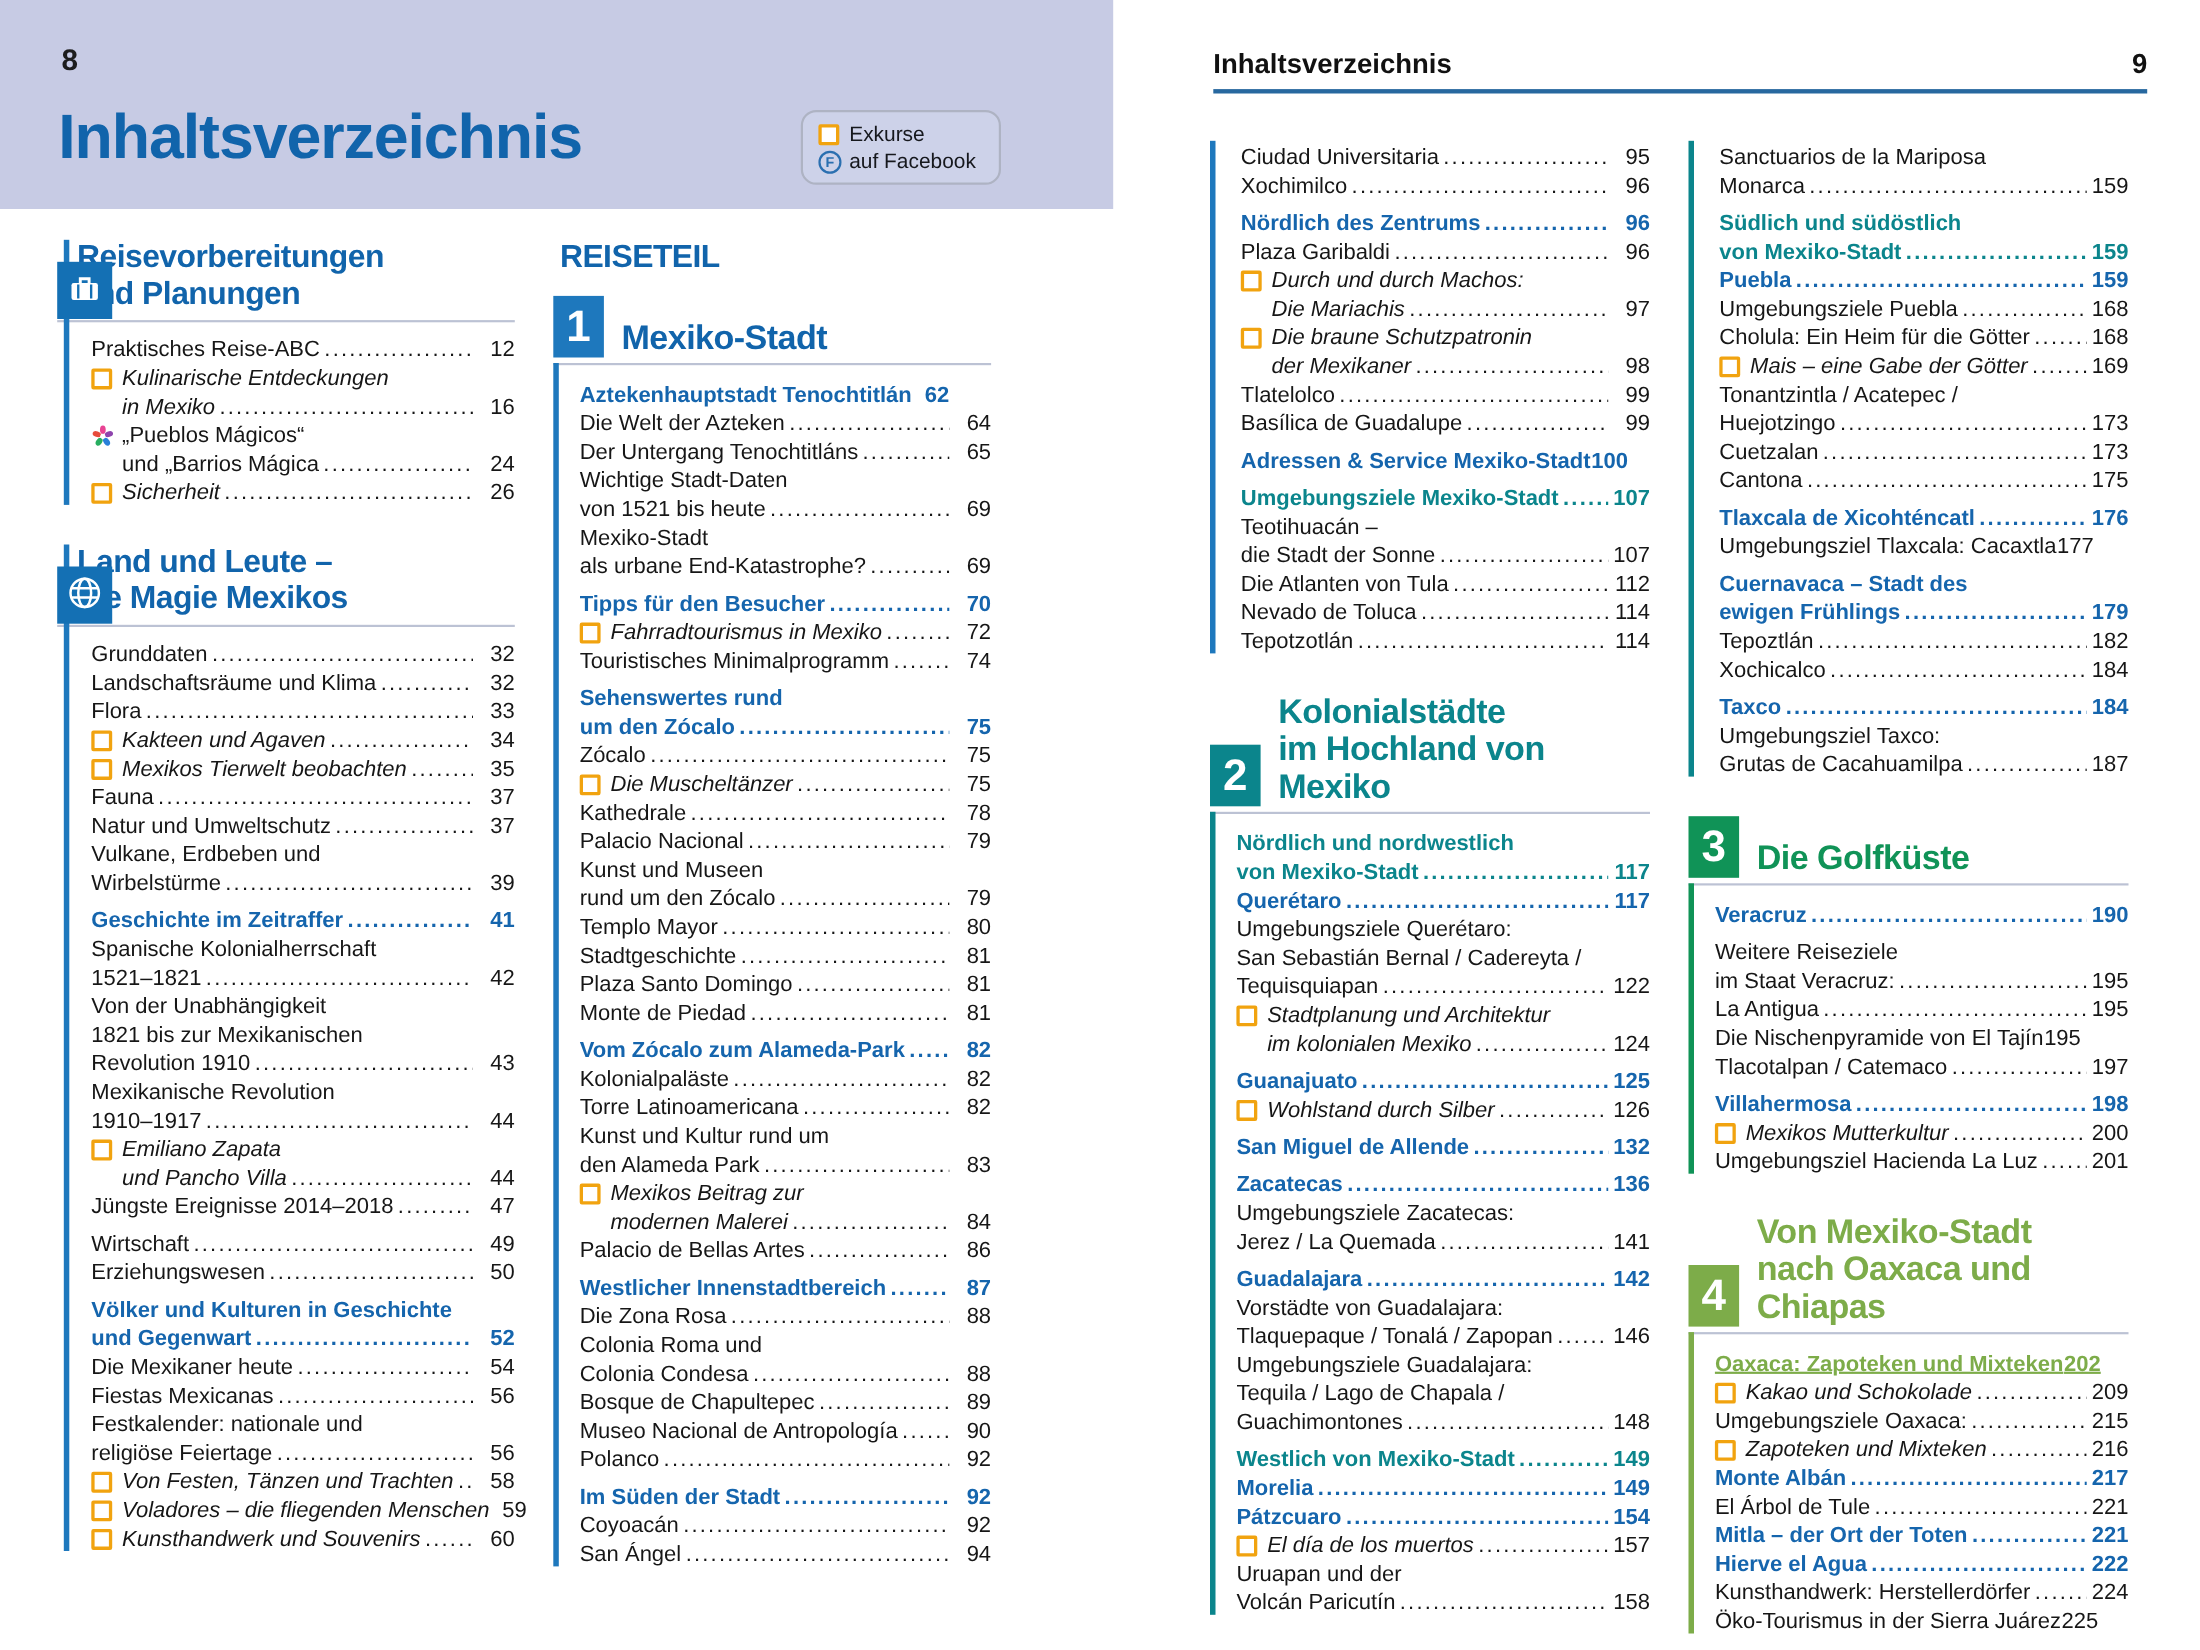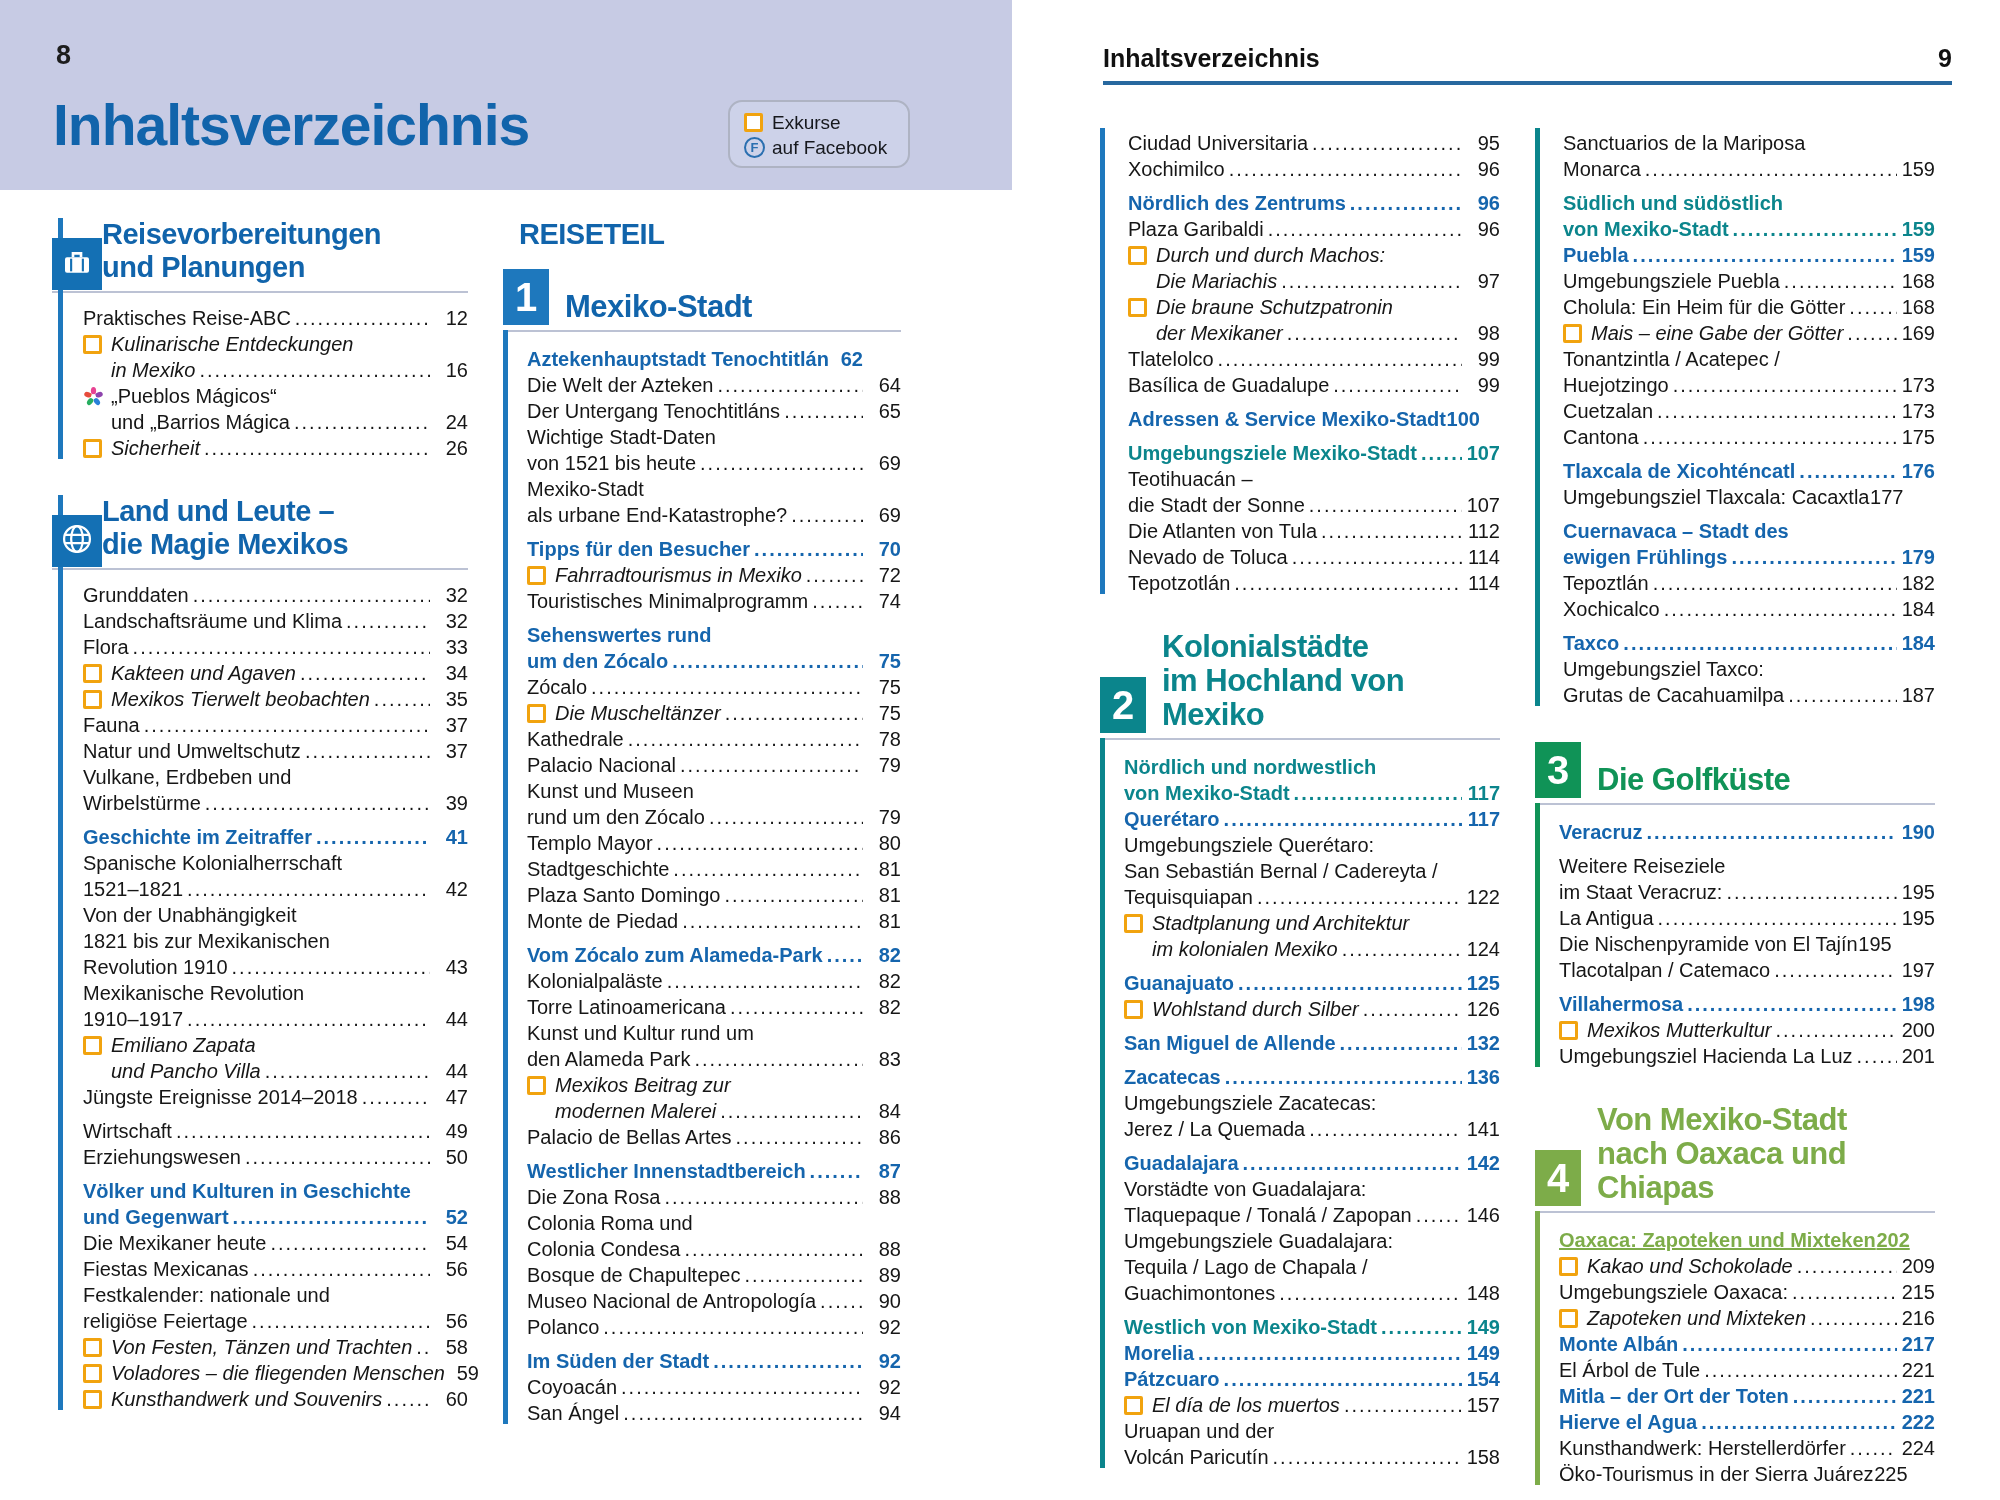--- a/index.html
+++ b/index.html
@@ -22,32 +22,32 @@
   .rheader .hrow{display:flex;justify-content:space-between;align-items:baseline;}
   .rheader .htitle{font-size:25px;font-weight:700;color:#111;}
   .rheader .hnum{font-size:25px;font-weight:700;color:#111;}
   .rheader .hrule{height:4px;background:#27689f;margin-top:8px;}
   
   .col{position:absolute;}
   #col1{left:52px;top:218px;width:416px;}
   #col2{left:503px;top:218px;width:398px;}
   #col3{left:1100px;top:128px;width:400px;}
   #col4{left:1535px;top:128px;width:400px;}
-  .reiseteil{font-size:29px;font-weight:700;color:#1164ab;margin:0 0 18px 16px;letter-spacing:-0.5px;}
+  .reiseteil{font-size:29px;font-weight:700;color:#1164ab;margin:0 0 18px 6px;letter-spacing:-0.5px;}
   .section{position:relative;margin-bottom:32px;}
   .accent-blue{--ac:#1e78bd;--tc:#1164ab;}
   .accent-teal{--ac:#0b858c;--tc:#0b858c;}
   .accent-green{--ac:#109357;--tc:#109357;}
   .accent-lgreen{--ac:#7dac49;--tc:#7dac49;}
   .body{position:relative;}
   .vrule{position:absolute;left:0;top:0;bottom:4px;width:5px;background:var(--ac);}
   .part .vrule{left:6px;}
   .head-rule{height:2px;background:#bcc2d4;margin-top:5px;}
   
-  .part-head{position:relative;padding-left:50px;min-height:68px;}
+  .part-head{position:relative;padding-left:18px;min-height:68px;}
   .part-badge{position:absolute;left:0;bottom:-4px;width:50px;height:52px;background:#1470b4;
     display:flex;align-items:center;justify-content:center;}
   .part-title{font-size:29px;line-height:33px;font-weight:700;color:var(--tc);letter-spacing:-0.5px;}
   
   .chapter-head{display:flex;align-items:flex-end;gap:16px;}
   .chapter-badge{flex:0 0 auto;width:46px;height:56px;background:var(--ac);color:#fff;
     display:flex;align-items:center;justify-content:center;font-size:40px;font-weight:700;}
   .chapter-title{font-size:31px;line-height:34px;font-weight:700;color:var(--tc);letter-spacing:-0.5px;padding-bottom:1px;}
   
   .items{border-left:5px solid var(--ac);margin-left:0;}

